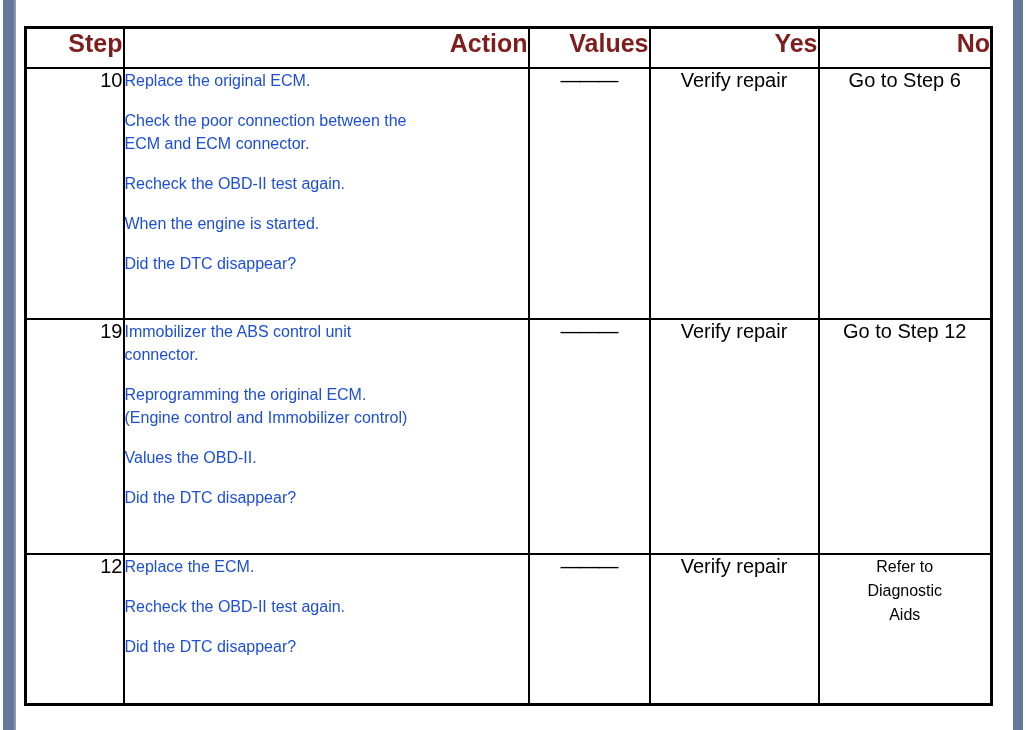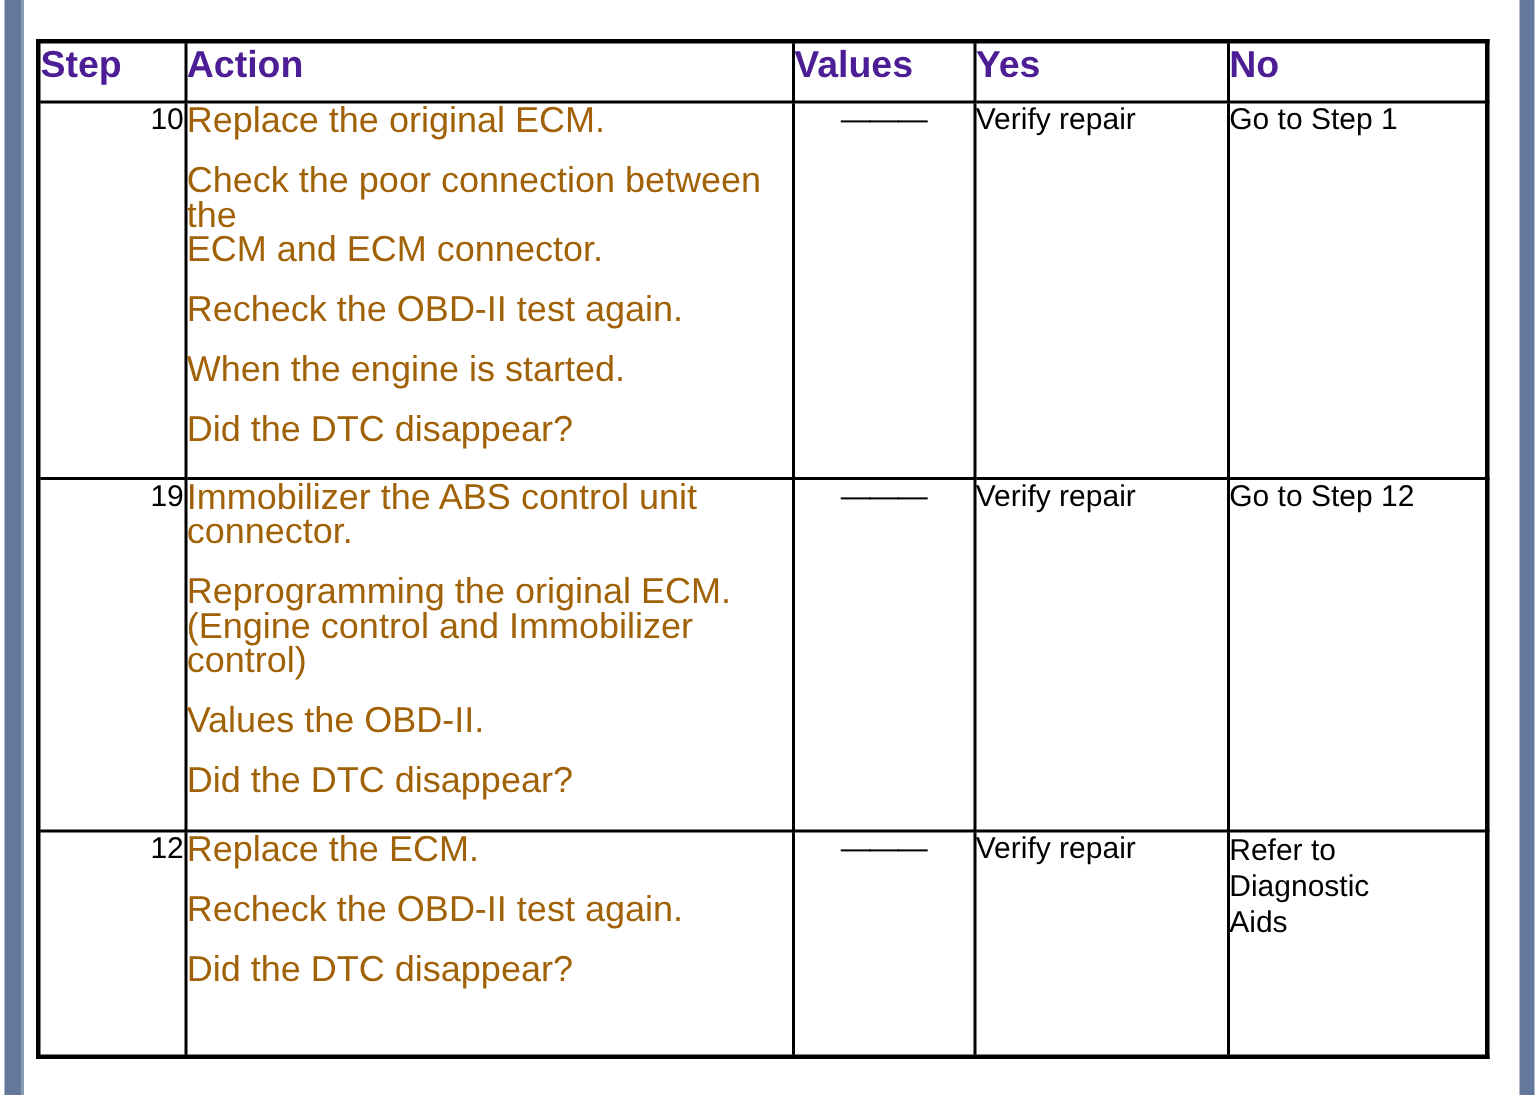--- a/index.html
+++ b/index.html
@@ -55,23 +55,23 @@
   }
   
   #flowchart-table {
     border: 3px solid #000000;
   }
 
   thead th {
     height: 38px;
     font-size: 25px;
     font-weight: bold;
-    text-align: left;
-    vertical-align: middle;
-    color: #4c1d95;
+    text-align: right;
+    vertical-align: middle;
+    color: #7f1d1d;
     letter-spacing: 0px;
   }
 
   
   col.c-step   { width: 98px; }
   col.c-action { width: 405px; }
   col.c-values { width: 121px; }
   col.c-yes    { width: 169px; }
   col.c-no     { width: 173px; }
 
@@ -86,50 +86,51 @@
     vertical-align: top;
   }
   td.cell-values {
     text-align: center;
     vertical-align: middle;
     font-size: 20px;
     color: #000000;
     letter-spacing: 0px;
   }
   td.cell-yes, td.cell-no {
+    text-align: center;
     font-size: 20px;
     color: #000000;
     vertical-align: bottom;
     padding-bottom: 14px;
   }
   td.cell-no.middle-align,
   td.cell-yes.middle-align {
     vertical-align: middle;
     padding-bottom: 0;
   }
 
   .para {
-    font-size: 24px;
+    font-size: 16px;
     line-height: 23px;
-    color: #a16207;
+    color: #1d4ed8;
     margin: 0 0 17px 0;
     white-space: pre-line;
   }
   .para:last-child { margin-bottom: 0; }
 
   .dash {
     display: inline-block;
     font-size: 20px;
     line-height: 1;
     letter-spacing: -1px;
   }
 
   .stack-line {
     display: block;
-    font-size: 20px;
+    font-size: 16px;
     line-height: 24px;
   }
 
   
   tr.row-10 td { height: 249px; }
   tr.row-11 td { height: 233px; }
   tr.row-12 td { height: 148px; margin-top: 20px; }
 </style>
 </head>
 <body>
@@ -166,21 +167,21 @@
           <p class="para">Check the poor connection between the
 ECM and ECM connector.</p>
           <p class="para">Recheck the OBD-II test again.</p>
           <p class="para">When the engine is started.</p>
           <p class="para">Did the DTC disappear?</p>
         </td>
         <td class="cell-values">
           <span class="dash">———</span>
         </td>
         <td class="cell-yes">Verify repair</td>
-        <td class="cell-no">Go to Step 1</td>
+        <td class="cell-no">Go to Step 6</td>
       </tr>
 
       <tr class="row-11">
         <td class="cell-step">19</td>
         <td class="cell-action">
           <p class="para">Immobilizer the ABS control unit
 connector.</p>
           <p class="para">Reprogramming the original ECM.
 (Engine control and Immobilizer control)</p>
           <p class="para">Values the OBD-II.</p>

